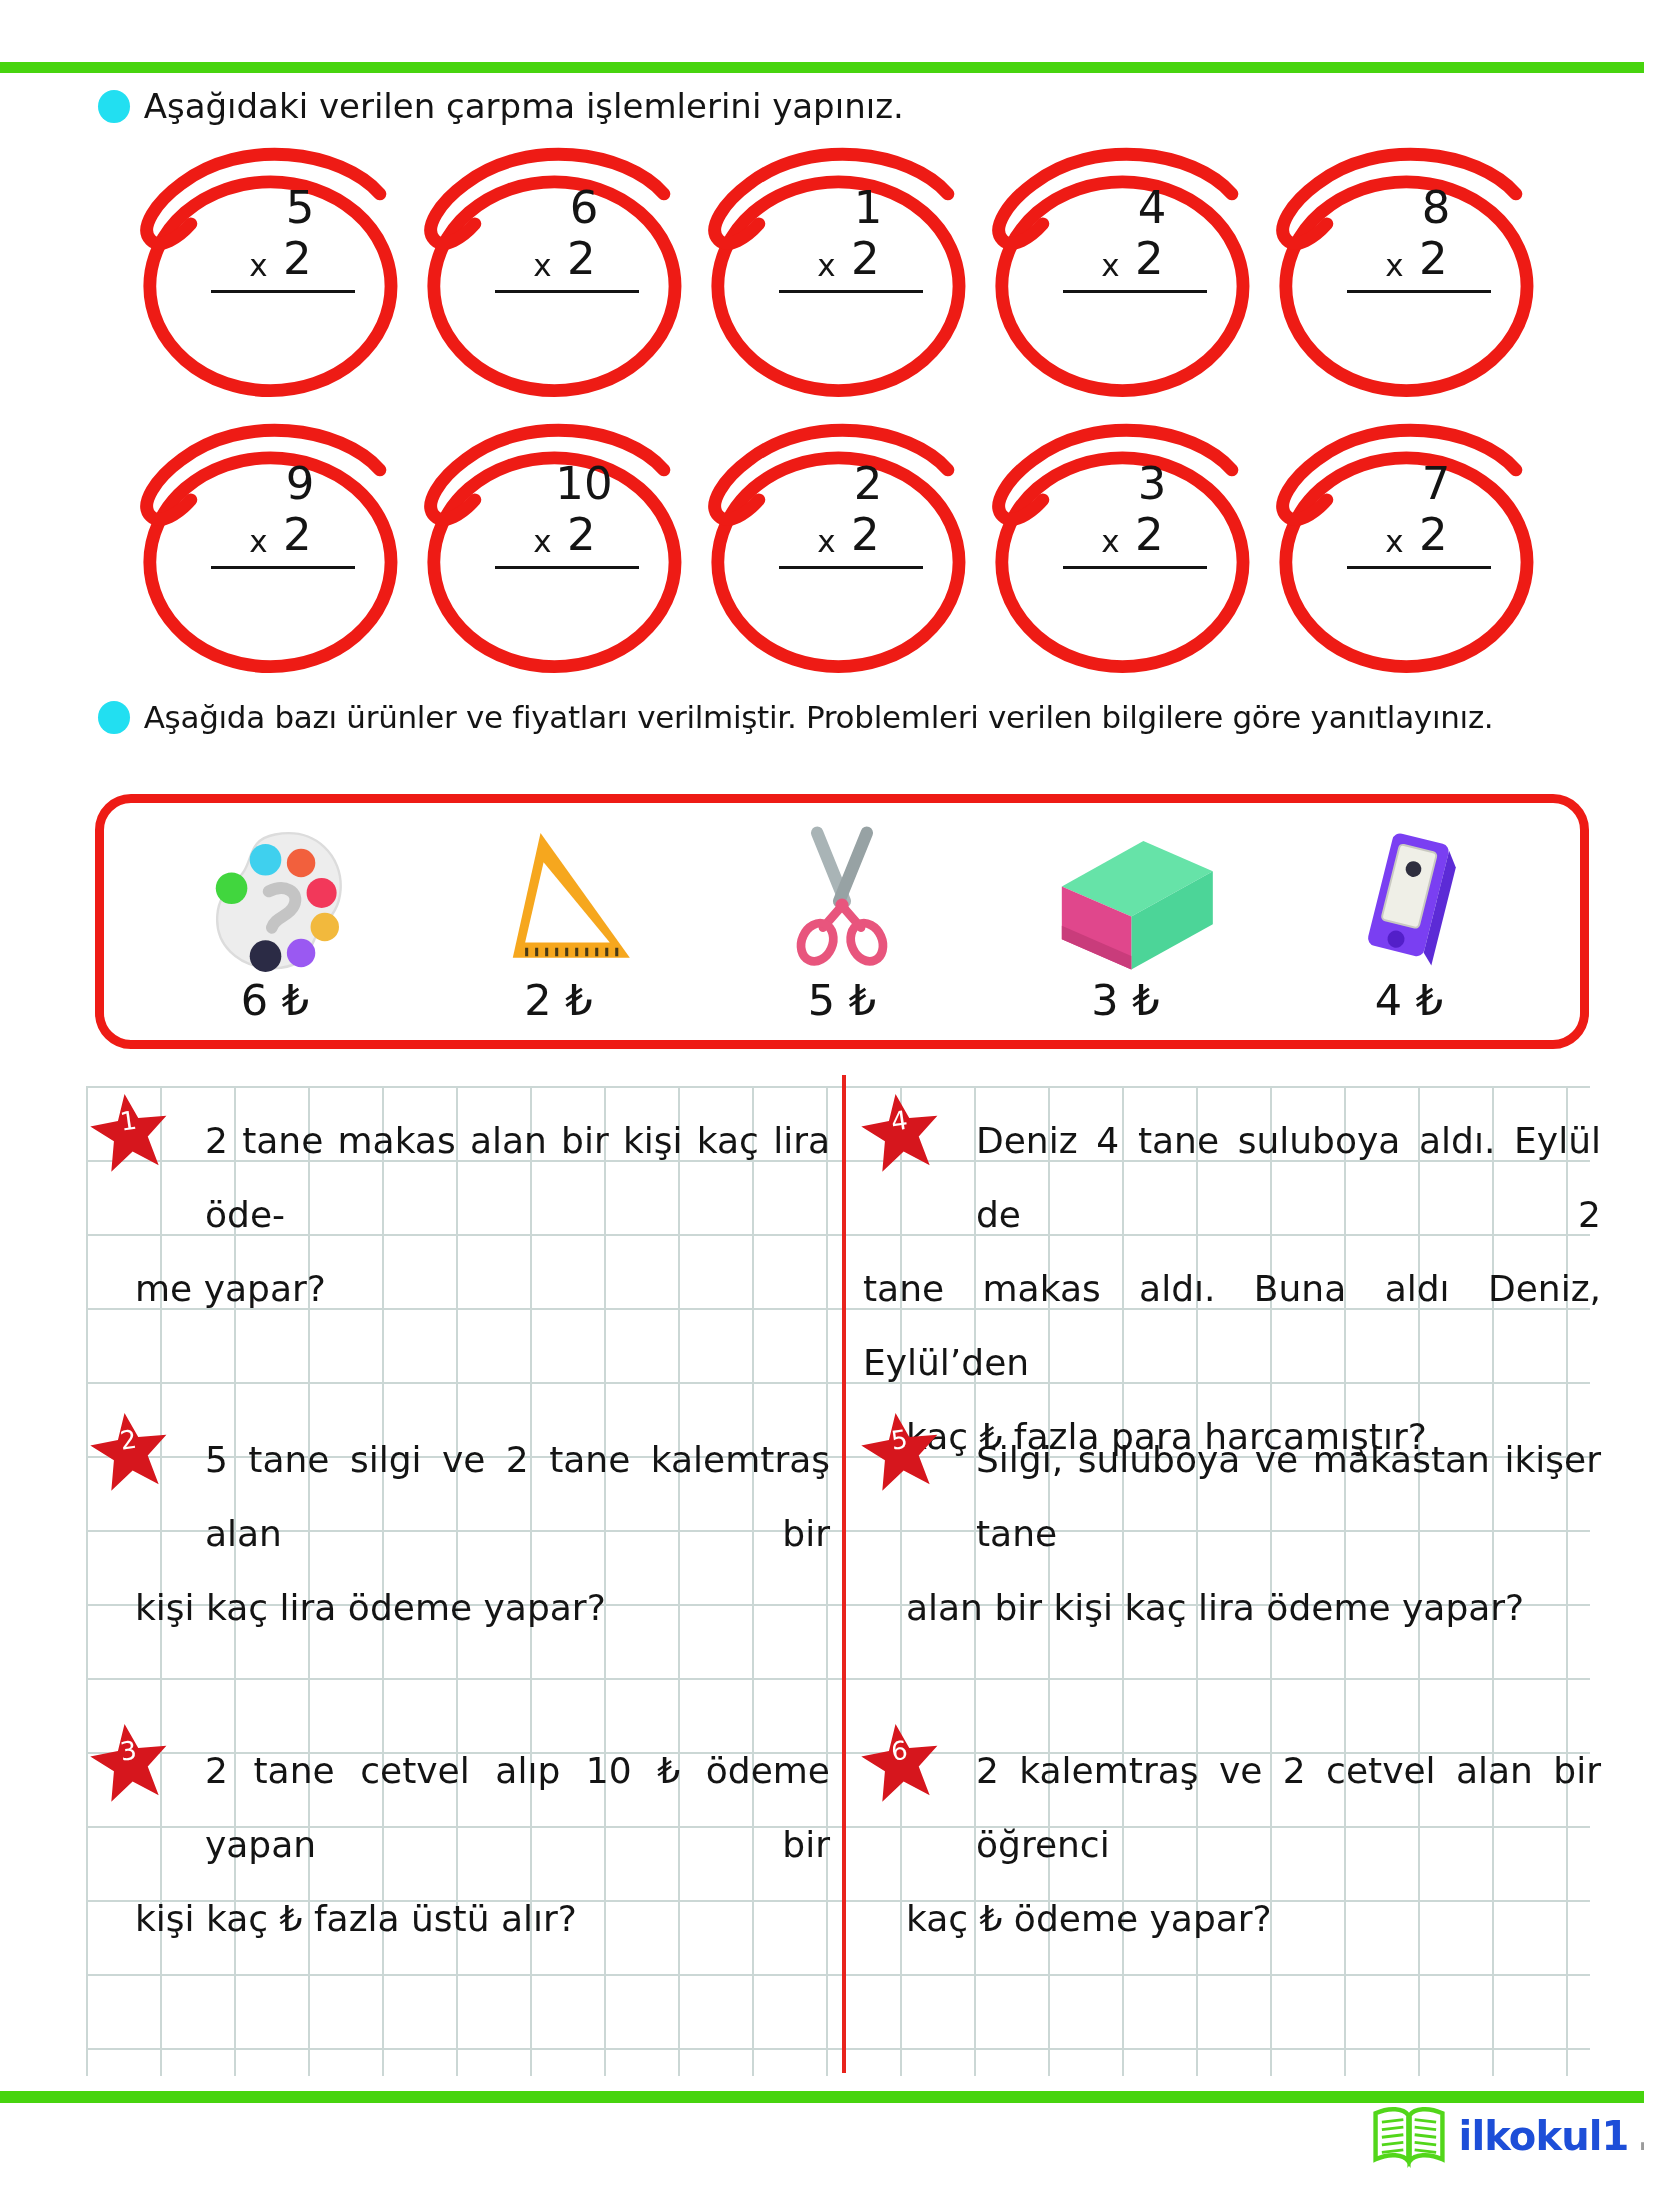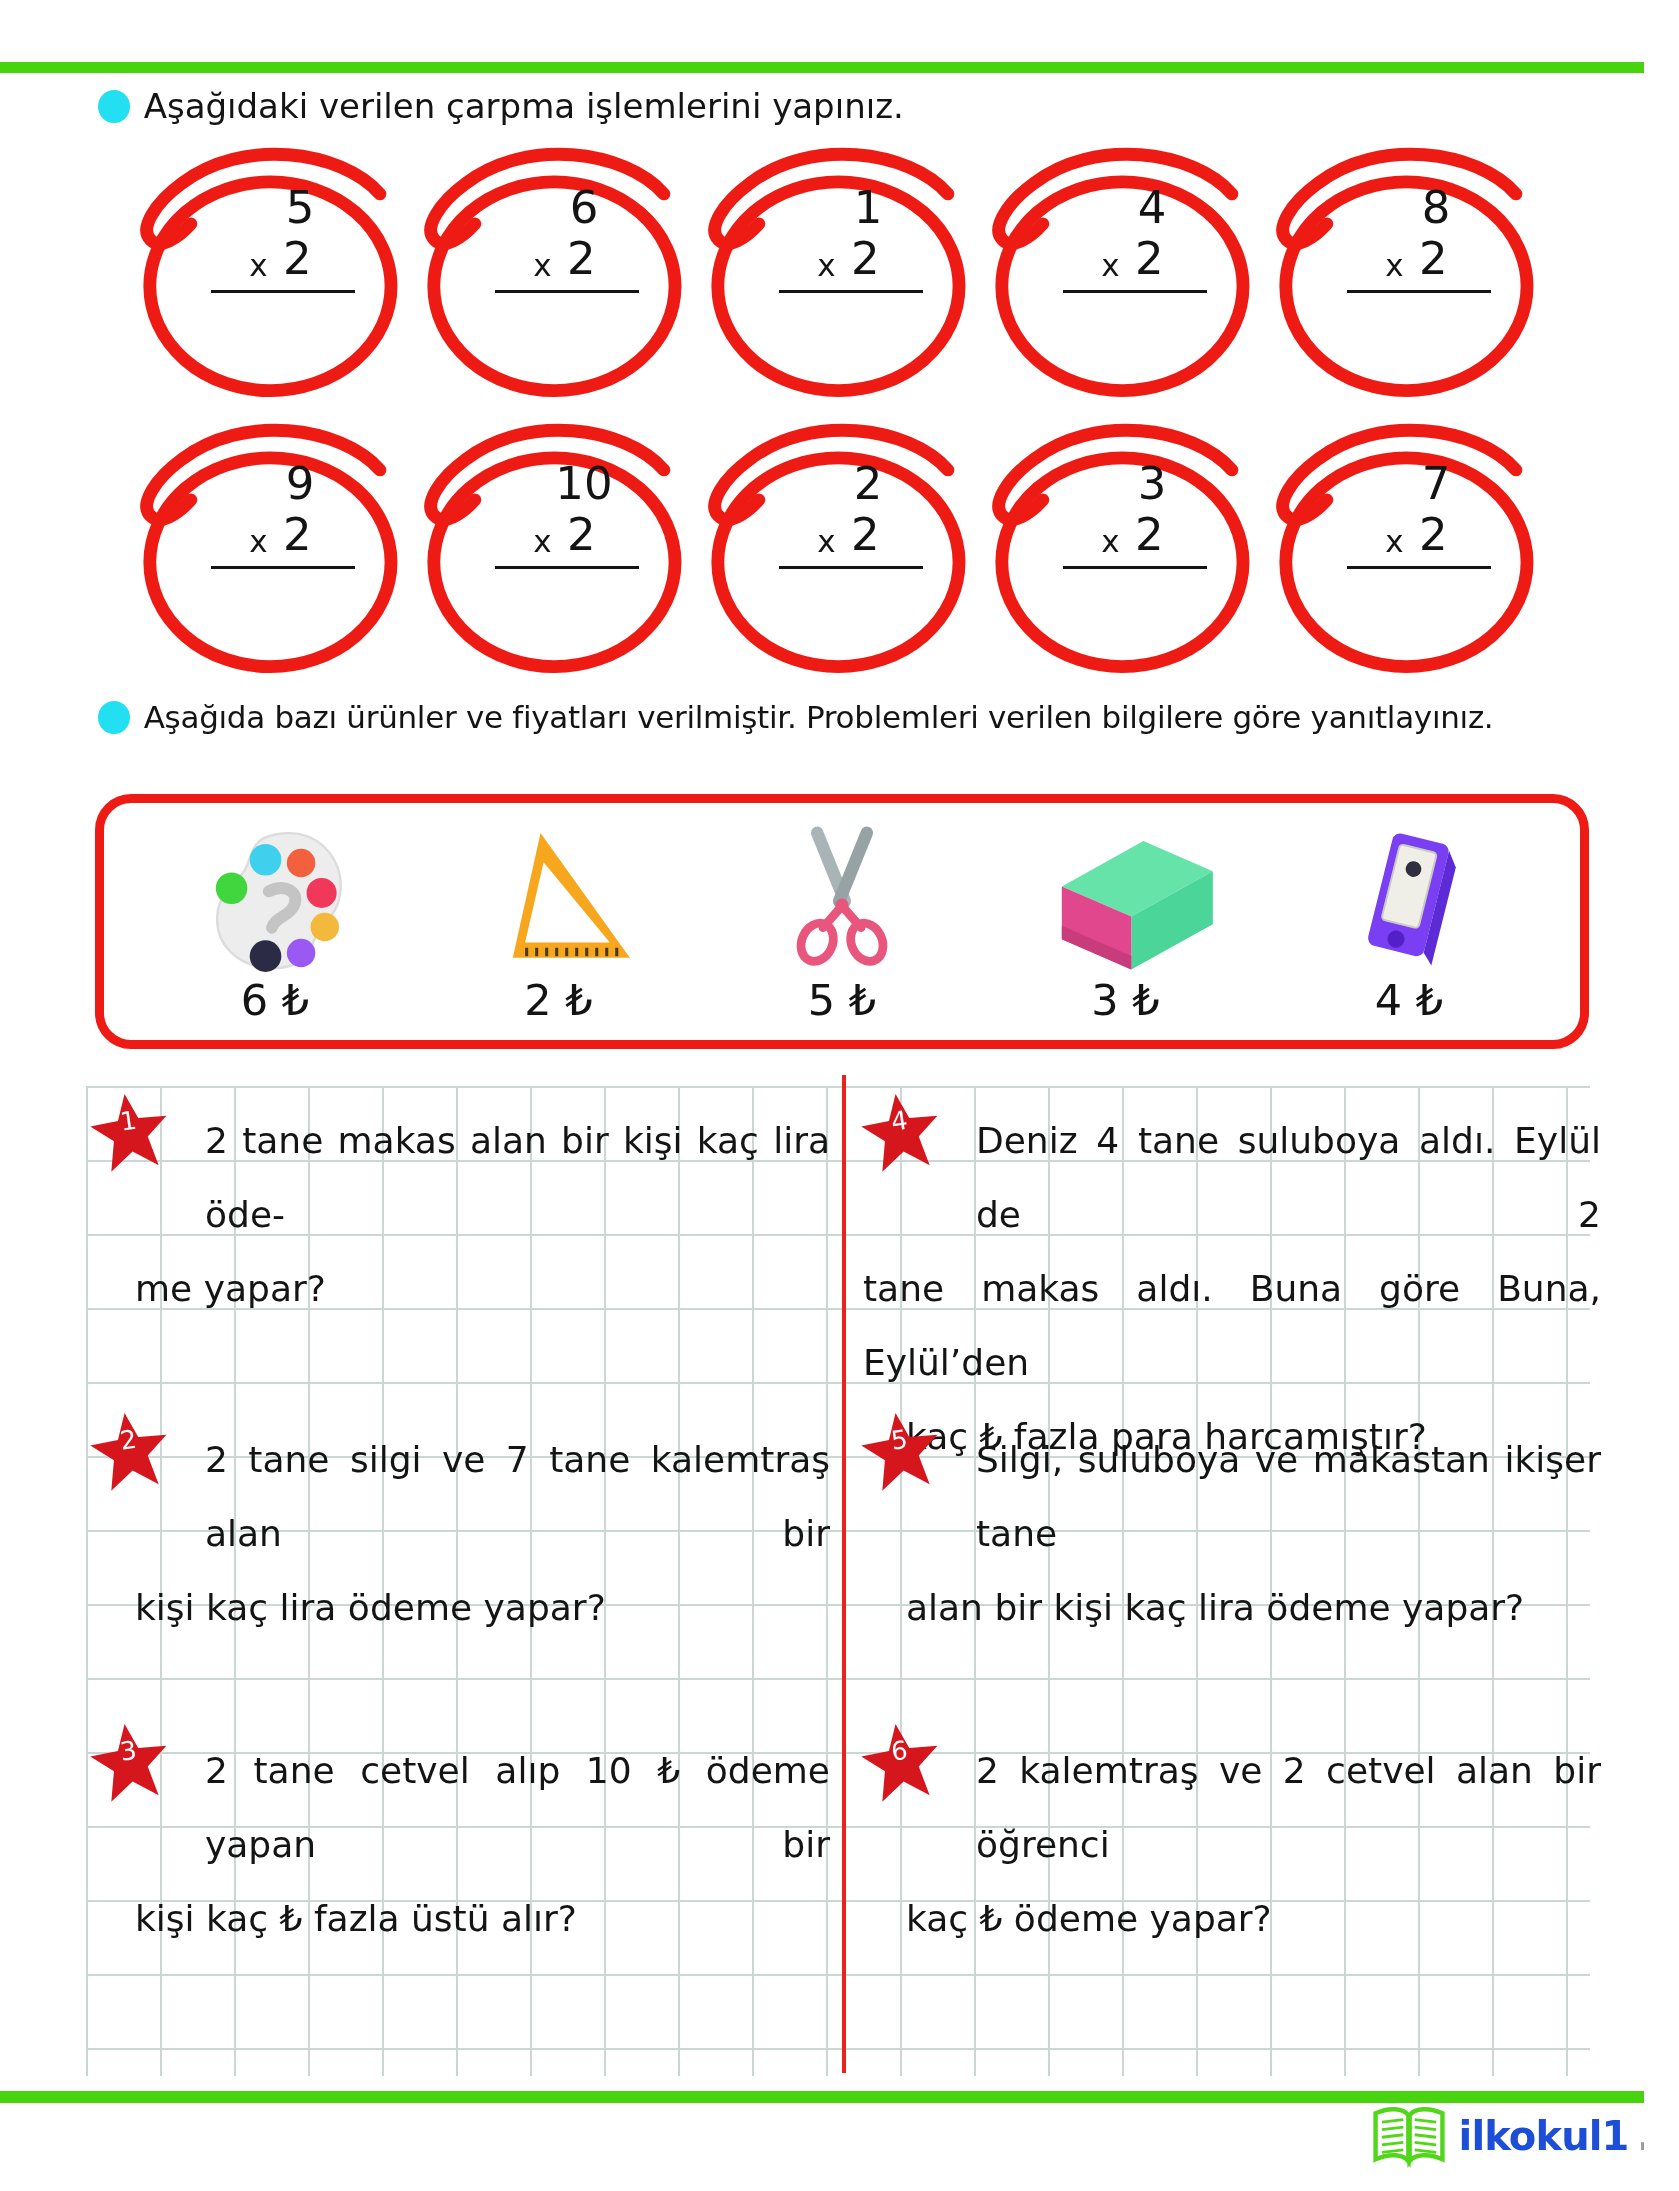--- a/index.html
+++ b/index.html
@@ -306,40 +306,40 @@
     </svg>
     <span class="p-line first">2  tane makas alan bir kişi kaç lira öde-</span>
     <span class="p-line last">me yapar?</span>
   </div>
 
   <div class="problem" id="p2">
     <svg class="star" viewBox="0 0 100 96" style="font-size:42px">
       <path d="M50 2 L62 32 L95 34 L70 55 L78 90 L50 70 L22 90 L30 55 L5 34 L38 32 Z" fill="#d6161d"></path>
       <text x="50" y="44" text-anchor="middle" font-size="30" fill="#ffffff">2</text>
     </svg>
-    <span class="p-line first">2 tane silgi ve 7 tane kalemtraş alan bir</span>
+    <span class="p-line first">5 tane silgi ve 2 tane kalemtraş alan bir</span>
     <span class="p-line last">kişi kaç lira ödeme yapar?</span>
   </div>
 
   <div class="problem" id="p3">
     <svg class="star" viewBox="0 0 100 96" style="font-size:42px">
       <path d="M50 2 L62 32 L95 34 L70 55 L78 90 L50 70 L22 90 L30 55 L5 34 L38 32 Z" fill="#d6161d"></path>
       <text x="50" y="44" text-anchor="middle" font-size="30" fill="#ffffff">3</text>
     </svg>
     <span class="p-line first">2 tane cetvel alıp 10 ₺ ödeme yapan bir</span>
     <span class="p-line last">kişi kaç ₺ fazla üstü alır?</span>
   </div>
 
   <div class="problem" id="p4">
     <svg class="star" viewBox="0 0 100 96" style="font-size:42px">
       <path d="M50 2 L62 32 L95 34 L70 55 L78 90 L50 70 L22 90 L30 55 L5 34 L38 32 Z" fill="#d6161d"></path>
       <text x="50" y="44" text-anchor="middle" font-size="30" fill="#ffffff">4</text>
     </svg>
     <span class="p-line first">Deniz 4 tane suluboya aldı. Eylül de 2</span>
-    <span class="p-line">tane makas aldı. Buna göre Buna, Eylül’den</span>
+    <span class="p-line">tane makas aldı. Buna aldı Deniz, Eylül’den</span>
     <span class="p-line last">kaç ₺ fazla para harcamıştır?</span>
   </div>
 
   <div class="problem" id="p5">
     <svg class="star" viewBox="0 0 100 96" style="font-size:42px">
       <path d="M50 2 L62 32 L95 34 L70 55 L78 90 L50 70 L22 90 L30 55 L5 34 L38 32 Z" fill="#d6161d"></path>
       <text x="50" y="44" text-anchor="middle" font-size="30" fill="#ffffff">5</text>
     </svg>
     <span class="p-line first">Silgi, suluboya ve makastan ikişer tane</span>
     <span class="p-line last">alan bir kişi kaç  lira ödeme yapar?</span>

